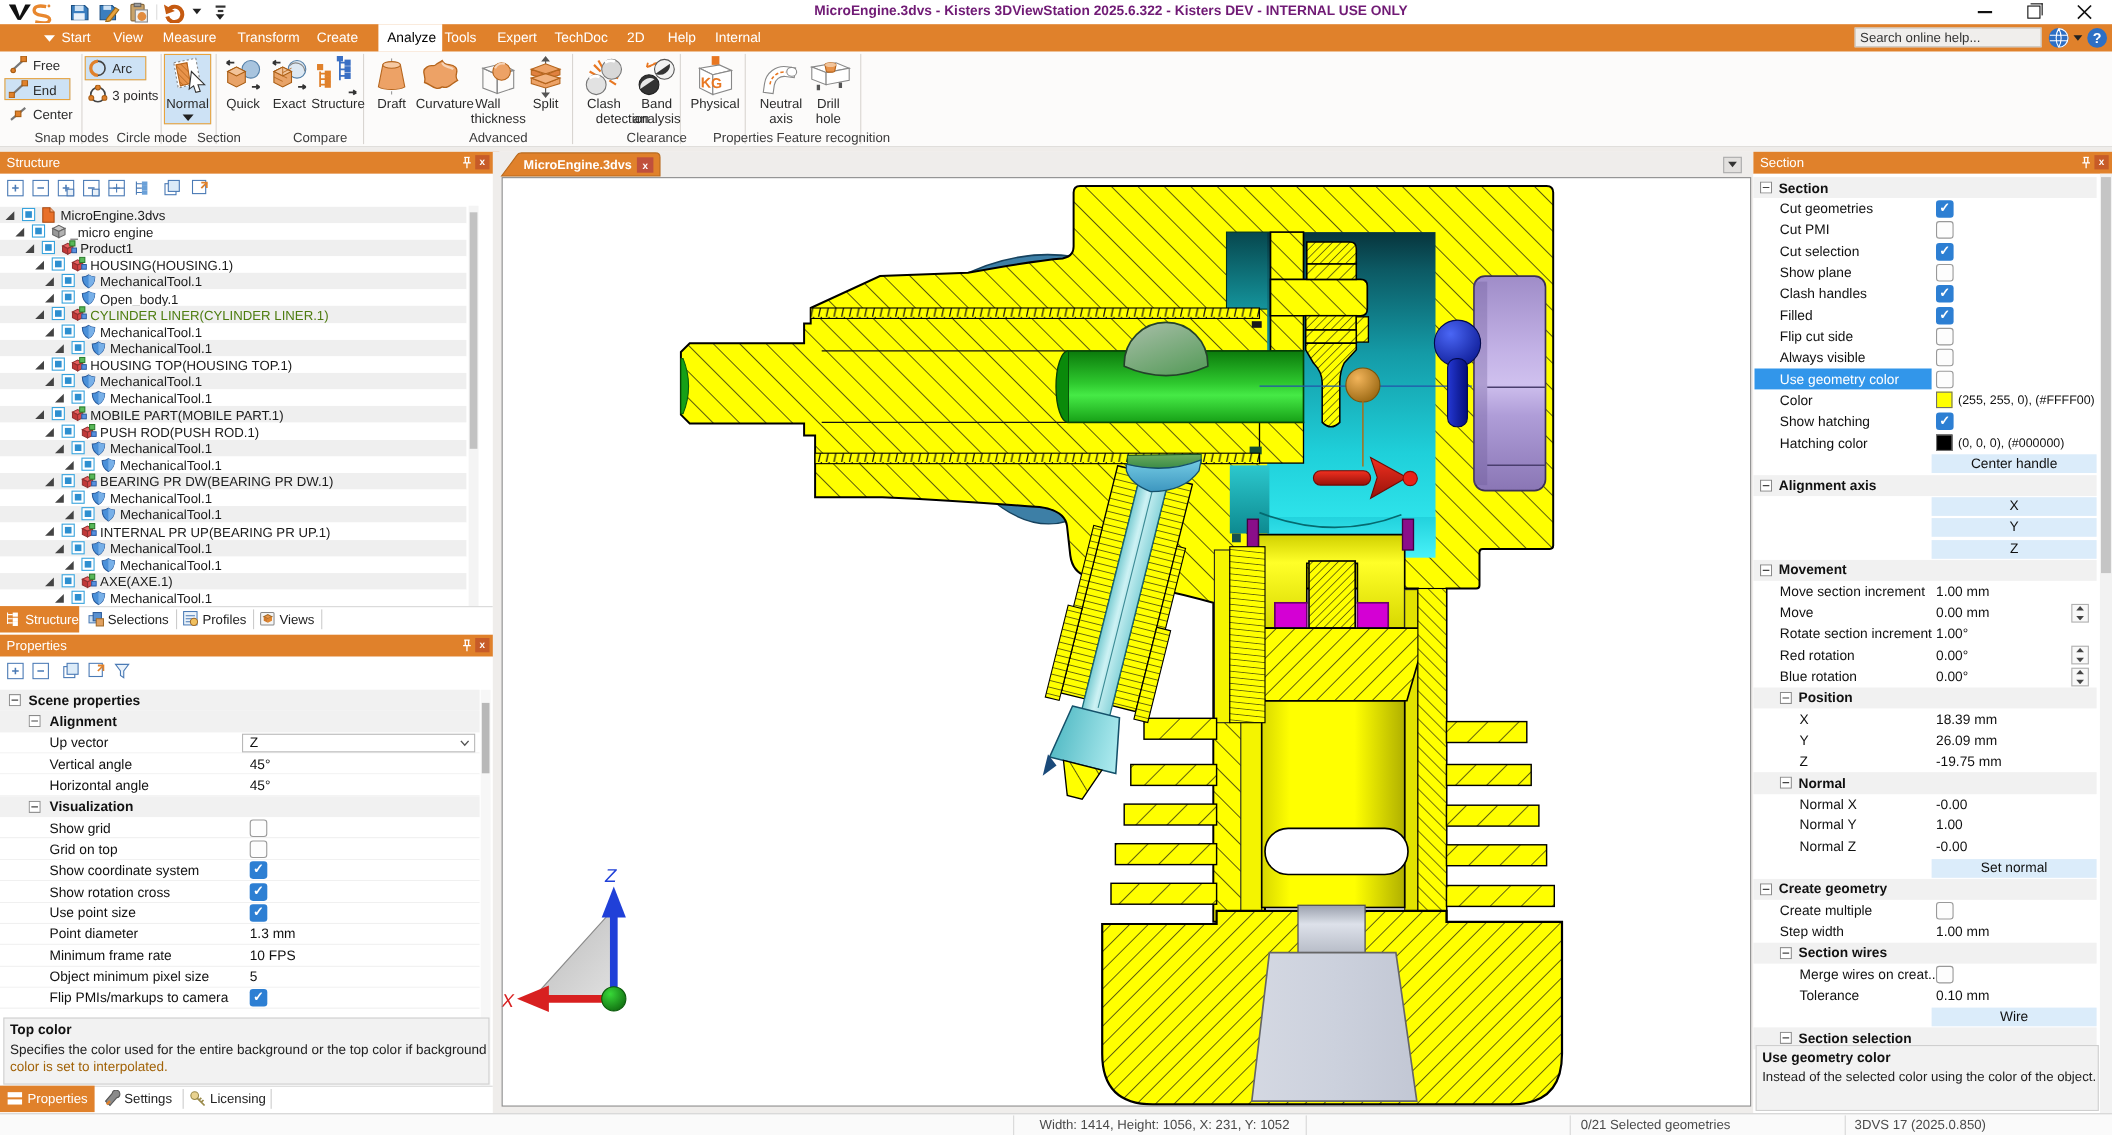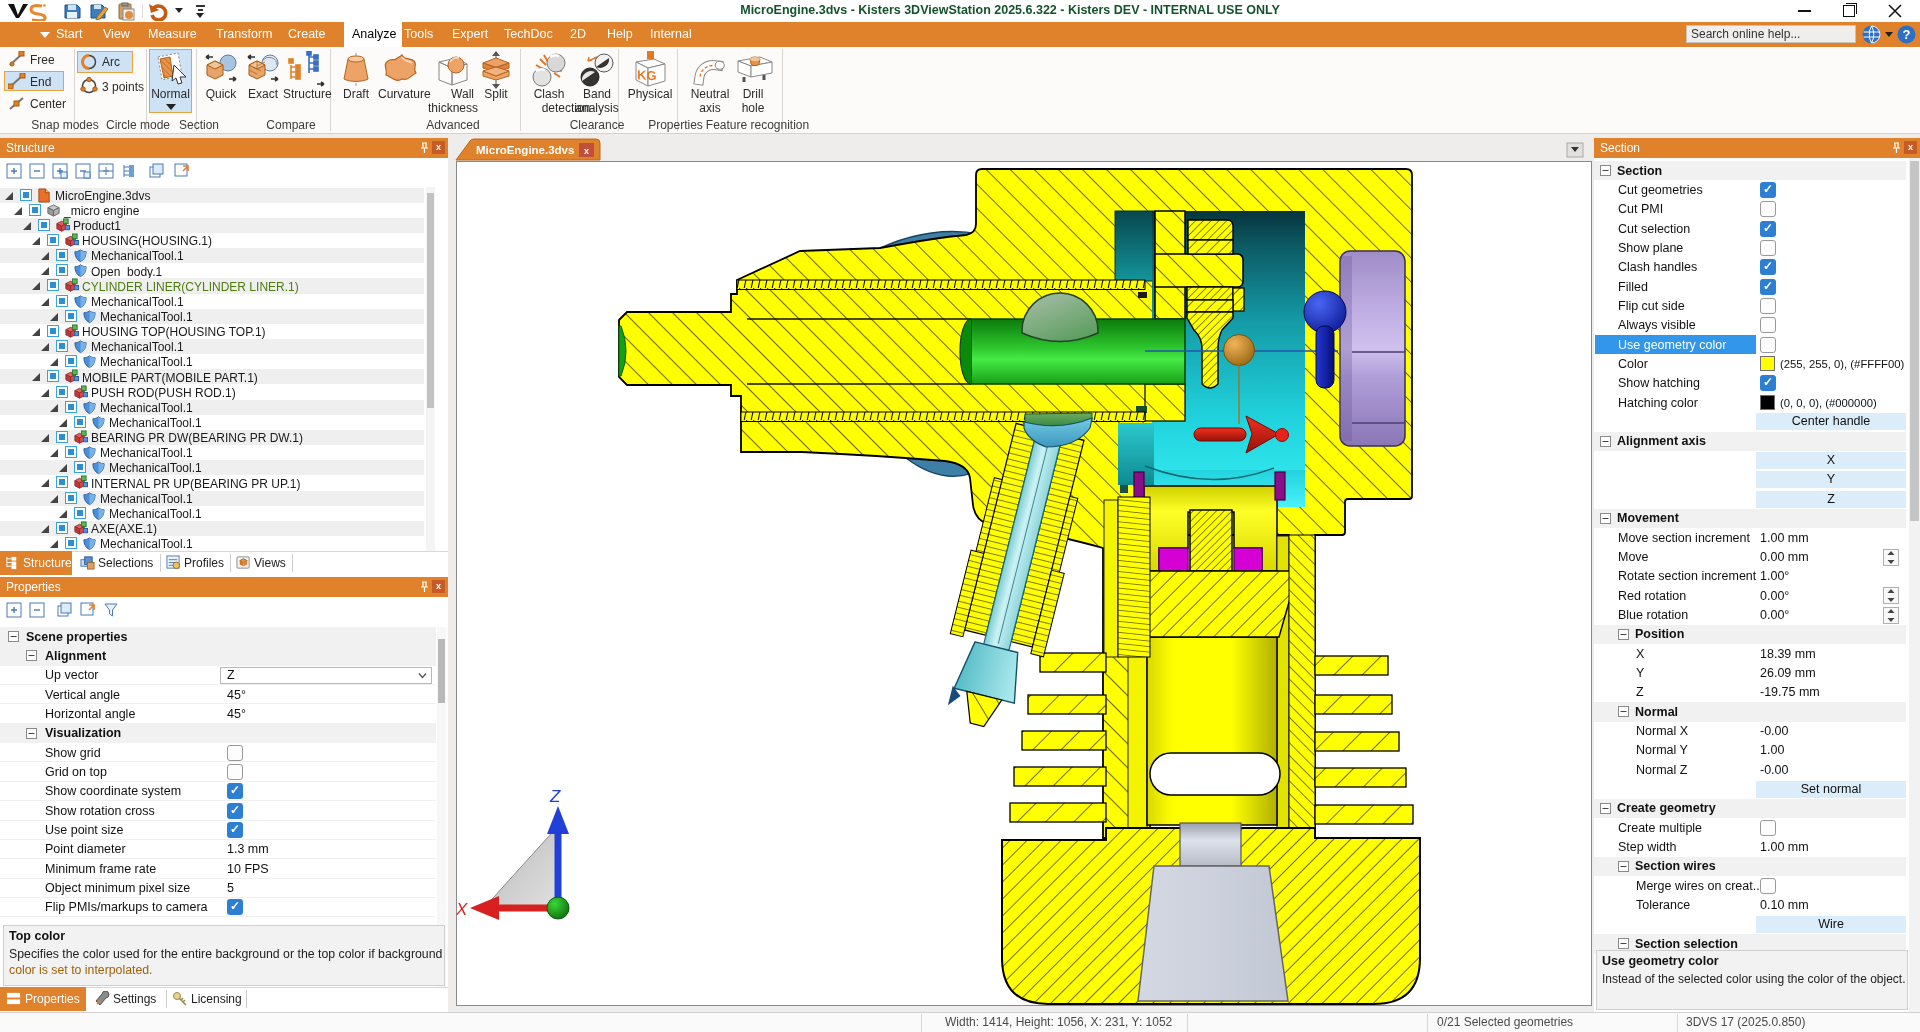--- a/index.html
+++ b/index.html
@@ -61,21 +61,21 @@
  <div class="abs" style="left:198px;top:9px;width:5px;height:2px;background:#333;"></div>
  <div class="abs" style="left:196px;top:13px;width:0;height:0;border-left:4.5px solid transparent;border-right:4.5px solid transparent;border-top:5px solid #222;"></div>
  
  <div class="abs" style="left:1798px;top:10px;width:13px;height:1.6px;background:#111;"></div>
  <div class="abs" style="left:1843px;top:5px;width:10px;height:10px;border:1.4px solid #111;"></div>
  <div class="abs" style="left:1846px;top:3px;width:10px;height:10px;border-top:1.4px solid #111;border-right:1.4px solid #111;"></div>
  <svg class="abs" style="left:1888px;top:4px;" width="14" height="14" viewBox="0 0 14 14">
         <path d="M1,1 L13,13 M13,1 L1,13" stroke="#111" stroke-width="1.5"></path>
       </svg>
 </path></div>
-<div class="tx" style="left:1010px;transform:translateX(-50%);top:3px;font-size:12.5px;font-weight:bold;color:#14532d;">MicroEngine.3dvs - Kisters 3DViewStation 2025.6.322 - Kisters DEV - INTERNAL USE ONLY</div>
+<div class="tx" style="left:1010px;transform:translateX(-50%);top:3px;font-size:12.5px;font-weight:bold;color:#701a75;">MicroEngine.3dvs - Kisters 3DViewStation 2025.6.322 - Kisters DEV - INTERNAL USE ONLY</div>
 
 <div class="abs" style="left:0;top:22px;width:1920px;height:25px;background:#e0812b;"></div>
 <div id="menubar" style="position:absolute;top:22px;left:0;width:1920px;height:25px;font-size:12.5px;color:#fff;">
  <div class="abs" style="left:40px;top:10px;width:0;height:0;border-left:5px solid transparent;border-right:5px solid transparent;border-top:6px solid #fff;"></div>
  <div class="tx" style="left:56px;top:5px;">Start</div>
  <div class="tx" style="left:103px;top:5px;">View</div>
  <div class="tx" style="left:148px;top:5px;">Measure</div>
  <div class="tx" style="left:216px;top:5px;">Transform</div>
  <div class="tx" style="left:288px;top:5px;">Create</div>
  <div class="abs" style="left:344px;top:0;width:58px;height:25px;background:#fff;"></div>
@@ -217,21 +217,21 @@
   <path d="M20,4 c2,5 7,3 10,6" fill="none" stroke="#f6d4b8" stroke-width="2"></path>
  </svg>
  <div class="blabel" style="left:378px;top:40px;width:48px;text-align:center;">Curvature</div>
  <svg class="abs" style="left:434px;top:5px;" width="38" height="36" viewBox="0 0 38 36">
   <path d="M5,10 L22,6 L33,12 L18,16 Z" fill="none" stroke="#888"></path>
   <path d="M5,10 L18,16 V33 L5,28 Z" fill="none" stroke="#888"></path>
   <path d="M18,16 L33,12 V28 L18,33 Z" fill="none" stroke="#888"></path>
   <circle cx="22" cy="13" r="8" fill="#eda266" stroke="#b5651d"></circle>
   <path d="M16,10 a8,8 0 0 1 9,-4" stroke="#f6d4b8" stroke-width="2" fill="none"></path>
  </svg>
- <div class="blabel" style="left:432px;top:40px;width:42px;text-align:right;">Wall</div>
+ <div class="blabel" style="left:432px;top:40px;width:42px;text-align:left;">Wall</div>
  <div class="blabel" style="left:424px;top:54px;width:58px;text-align:center;">thickness</div>
  <svg class="abs" style="left:479px;top:4px;" width="34" height="38" viewBox="0 0 34 38">
   <path d="M17,0 l4,5 h-8 z M17,38 l4,-5 h-8 z" fill="#555"></path>
       <path d="M17,4 v30" stroke="#555"></path>
   <path d="M4,12 l13,-5 13,5 -13,4 z" fill="#eda266" stroke="#b5651d"></path>
   <path d="M4,12 v5 l13,4 13,-4 v-5 l-13,5 z" fill="#e08140" stroke="#b5651d"></path>
   <path d="M4,20 v5 l13,4 13,-4 v-5 l-13,5 z" fill="#eda266" stroke="#b5651d"></path>
   <path d="M4,20 l13,-4 13,4 -13,5 z" fill="#f2b27e" stroke="#b5651d"></path>
  </svg>
  <div class="blabel" style="left:478px;top:40px;width:36px;text-align:center;">Split</div>

